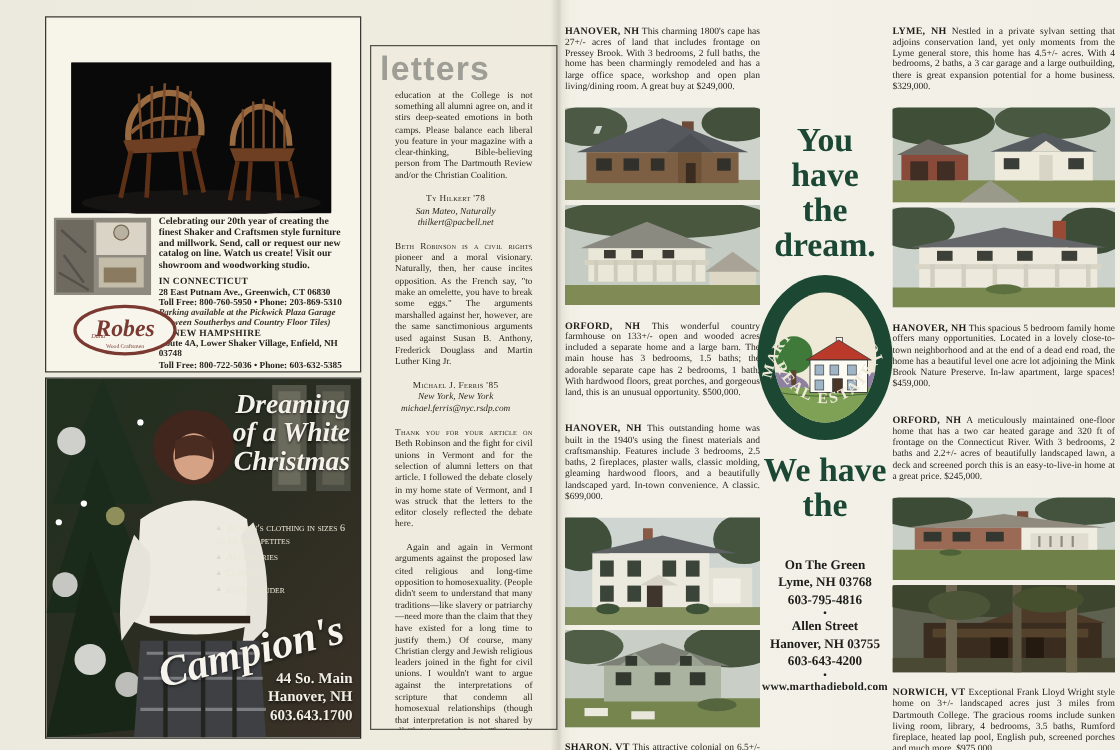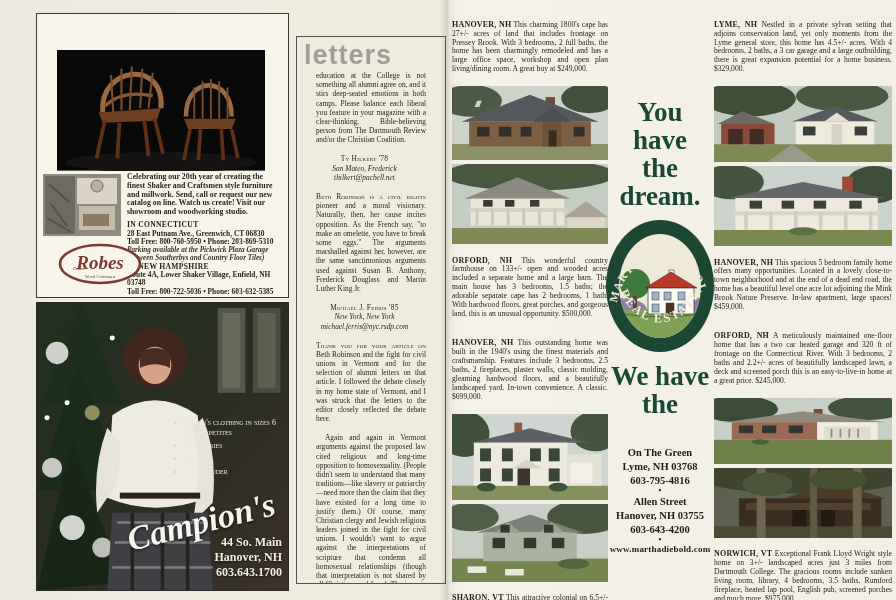--- a/index.html
+++ b/index.html
@@ -123,21 +123,21 @@
       </svg>
     </div>
   </div>
 
   <div id="letters-box">
     <div class="lt">
       <p>education at the College is not something all alumni agree on, and it stirs deep-seated emotions in both camps. Please balance each liberal you feature in your magazine with a clear-thinking, Bible-believing person from The Dartmouth Review and/or the Christian Coalition.</p>
     </div>
     <div class="sig">
       <span class="nm">Ty Hilkert '78</span>
-      <span class="lo">San Mateo, Frederick</span>
+      <span class="lo">San Mateo, Naturally</span>
       <span class="em">thilkert@pacbell.net</span>
     </div>
     <div class="lt">
       <p><span class="lead">Beth Robinson is a civil rights</span> <span>pioneer and a moral visionary. Naturally, then, her cause incites opposition. As the French say, "to make an omelette, you have to break some eggs." The arguments marshalled against her, however, are the same sanctimonious arguments used against Susan B. Anthony, Frederick Douglass and Martin Luther King Jr.</span></p>
     </div>
     <div class="sig">
       <span class="nm">Michael J. Ferris '85</span>
       <span class="lo">New York, New York</span>
       <span class="em">michael.ferris@nyc.rsdp.com</span>
     </div>
@@ -178,20 +178,25 @@
       <ellipse cx="47" cy="25" rx="6.5" ry="7.5" fill="#d6a286"></ellipse>
       <path d="M41,20 Q47,16 53,20 L53,26 Q47,23 41,26 Z" fill="#4a2c21"></path>
       <path d="M30,45 Q47,33 64,45 L68,78 Q47,86 28,78 Z" fill="#edebe1"></path>
       <path d="M28,78 Q34,72 33,56 L28,50 Q22,66 24,84 Z" fill="#e6e4da"></path>
       <path d="M66,46 Q72,60 70,80 L62,88 Q66,66 62,50 Z" fill="#e6e4da"></path>
       <rect x="33" y="76" width="32" height="2.4" fill="#2c2218"></rect>
       <path d="M30,84 L68,84 L70,115 L28,115 Z" fill="#3f4044"></path>
       <path d="M32,88 L68,88 M31,96 L69,96 M30,106 L70,106" stroke="#7c7d80" stroke-width="1" fill="none"></path>
       <path d="M38,84 L38,115 M50,84 L50,115 M60,84 L60,115" stroke="#23241f" stroke-width="1.4" fill="none"></path>
     </svg>
+    <div class="dream">
+      <div>Dreaming</div>
+      <div>of a White</div>
+      <div>Christmas</div>
+    </div>
     <div class="bullets">
       <div class="b"><span class="tri">▲</span><span>Women's clothing in sizes 6 to 18 plus petites</span></div>
       <div class="b"><span class="tri">▲</span><span>Accessories</span></div>
       <div class="b"><span class="tri">▲</span><span>Clinique</span></div>
       <div class="b"><span class="tri">▲</span><span>Estée Lauder</span></div>
     </div>
     <div class="campscript">Campion's</div>
     <div class="campaddr">
       <div>44 So. Main</div>
       <div>Hanover, NH</div>

